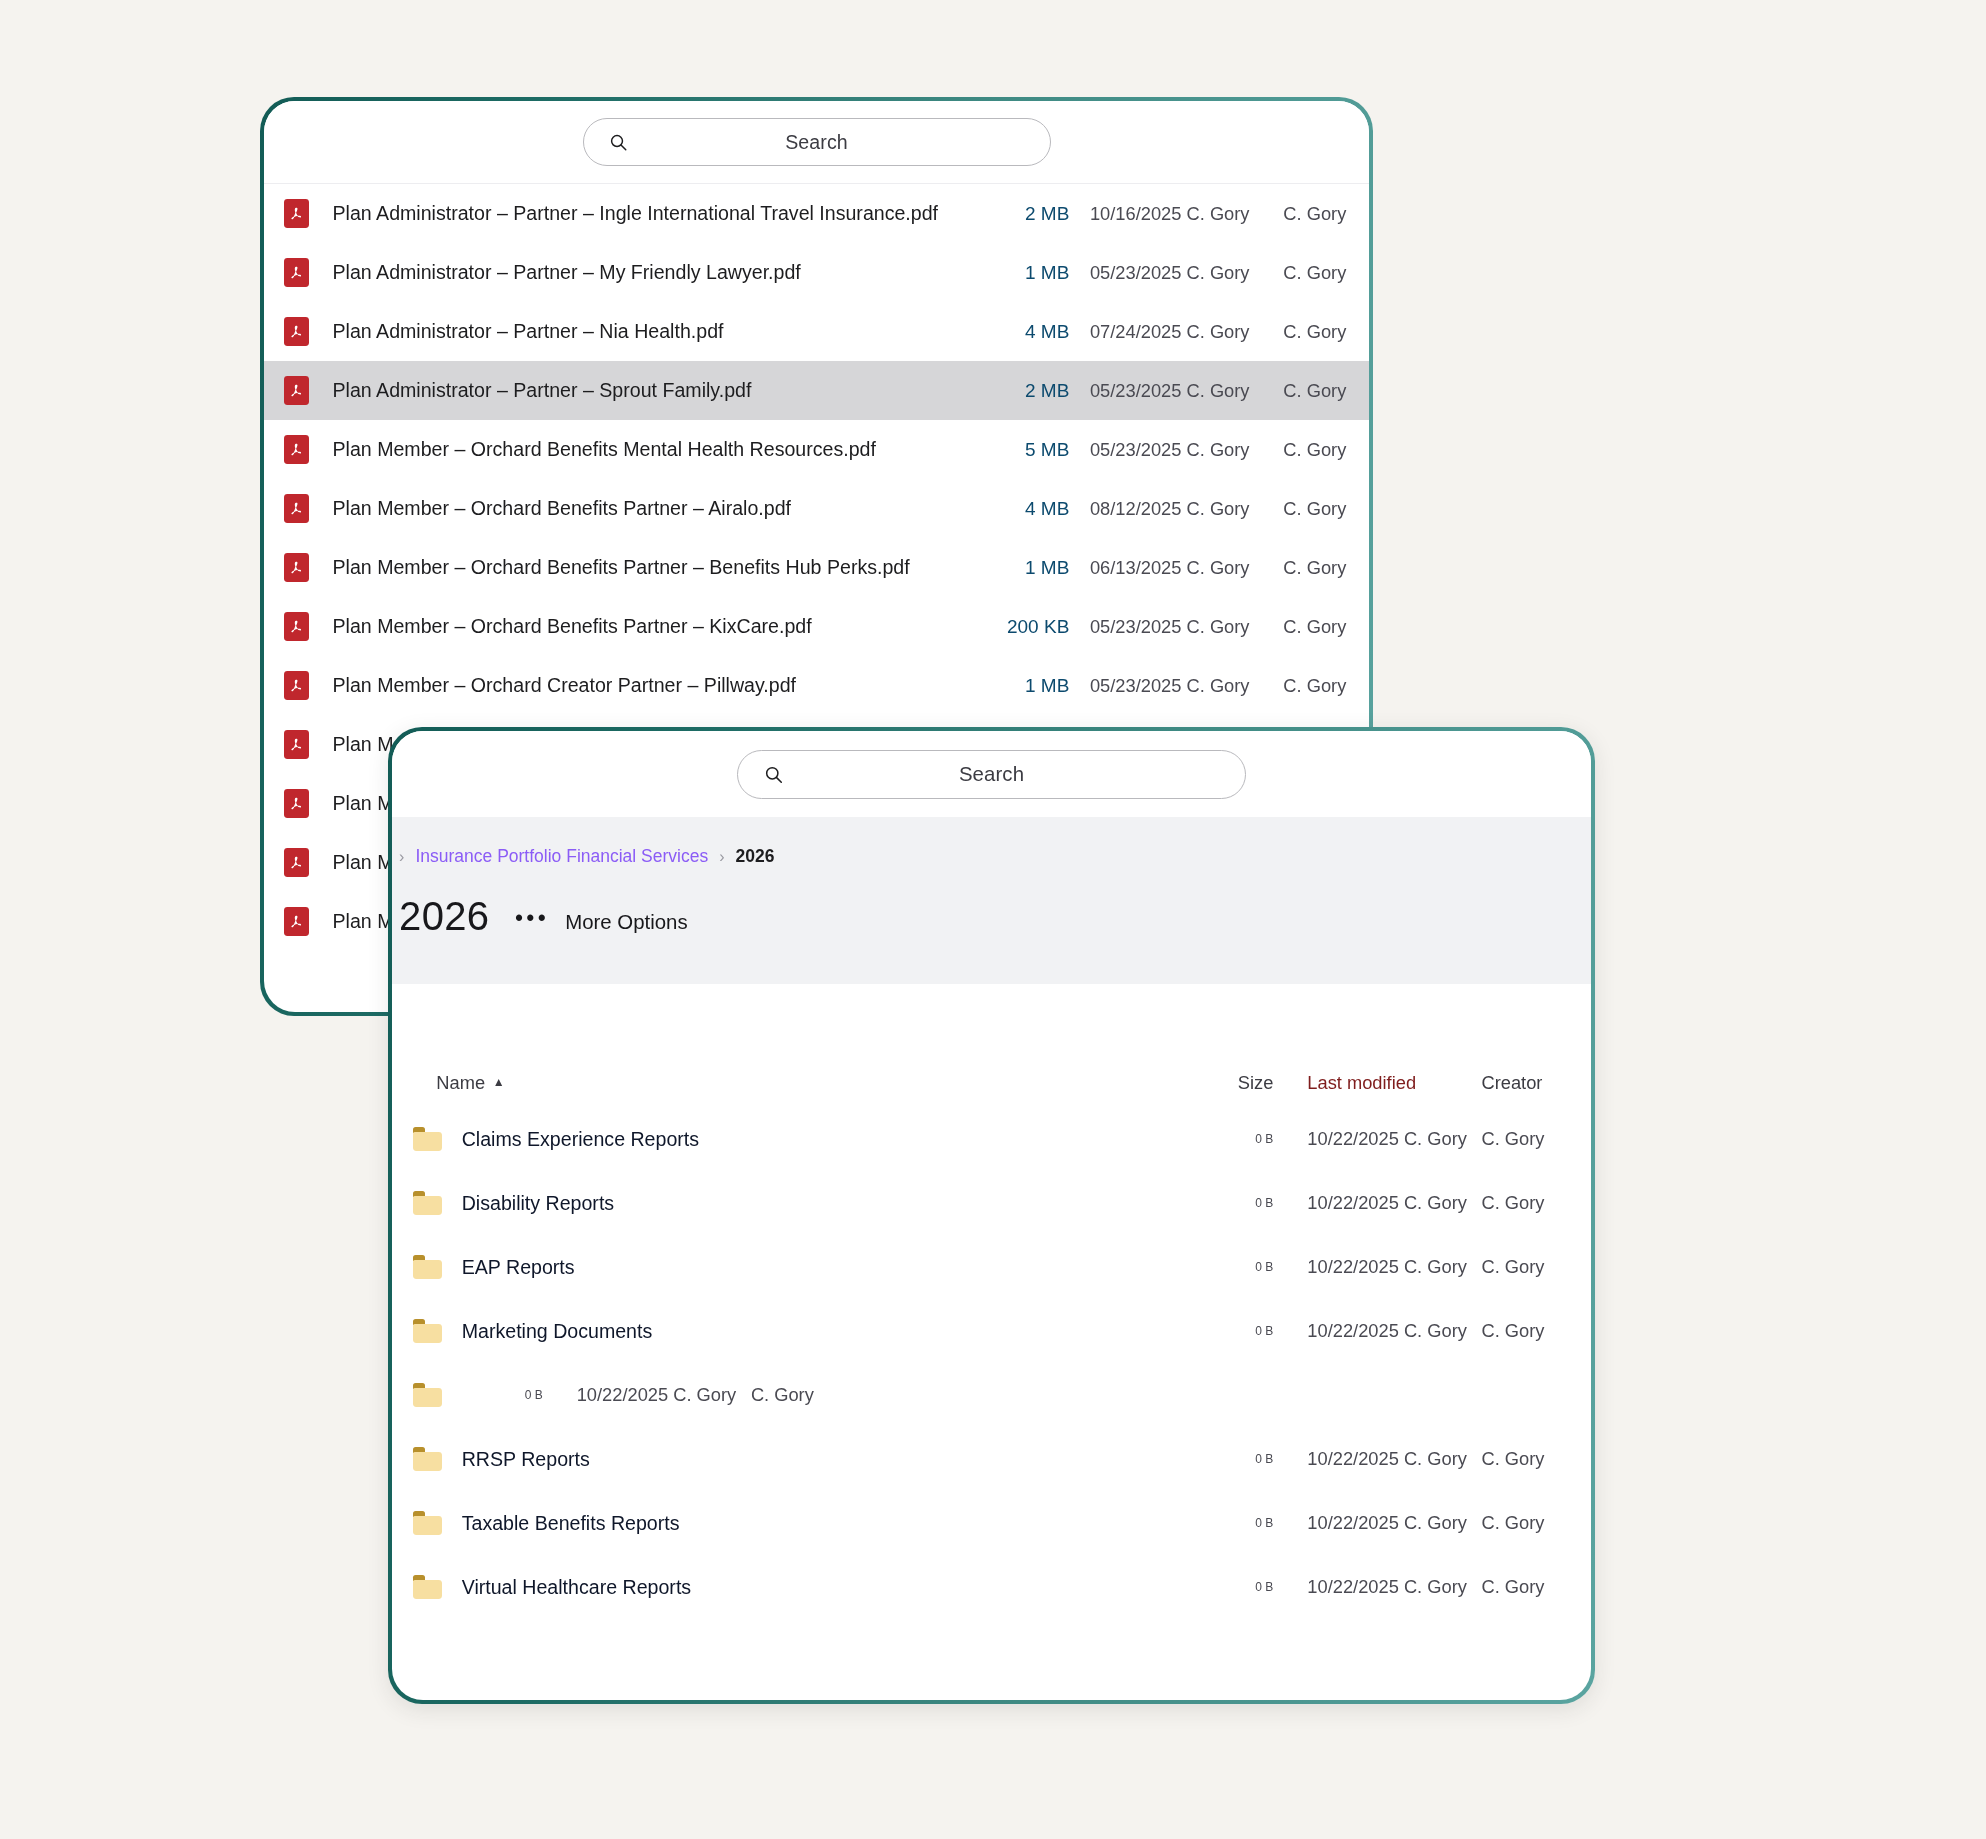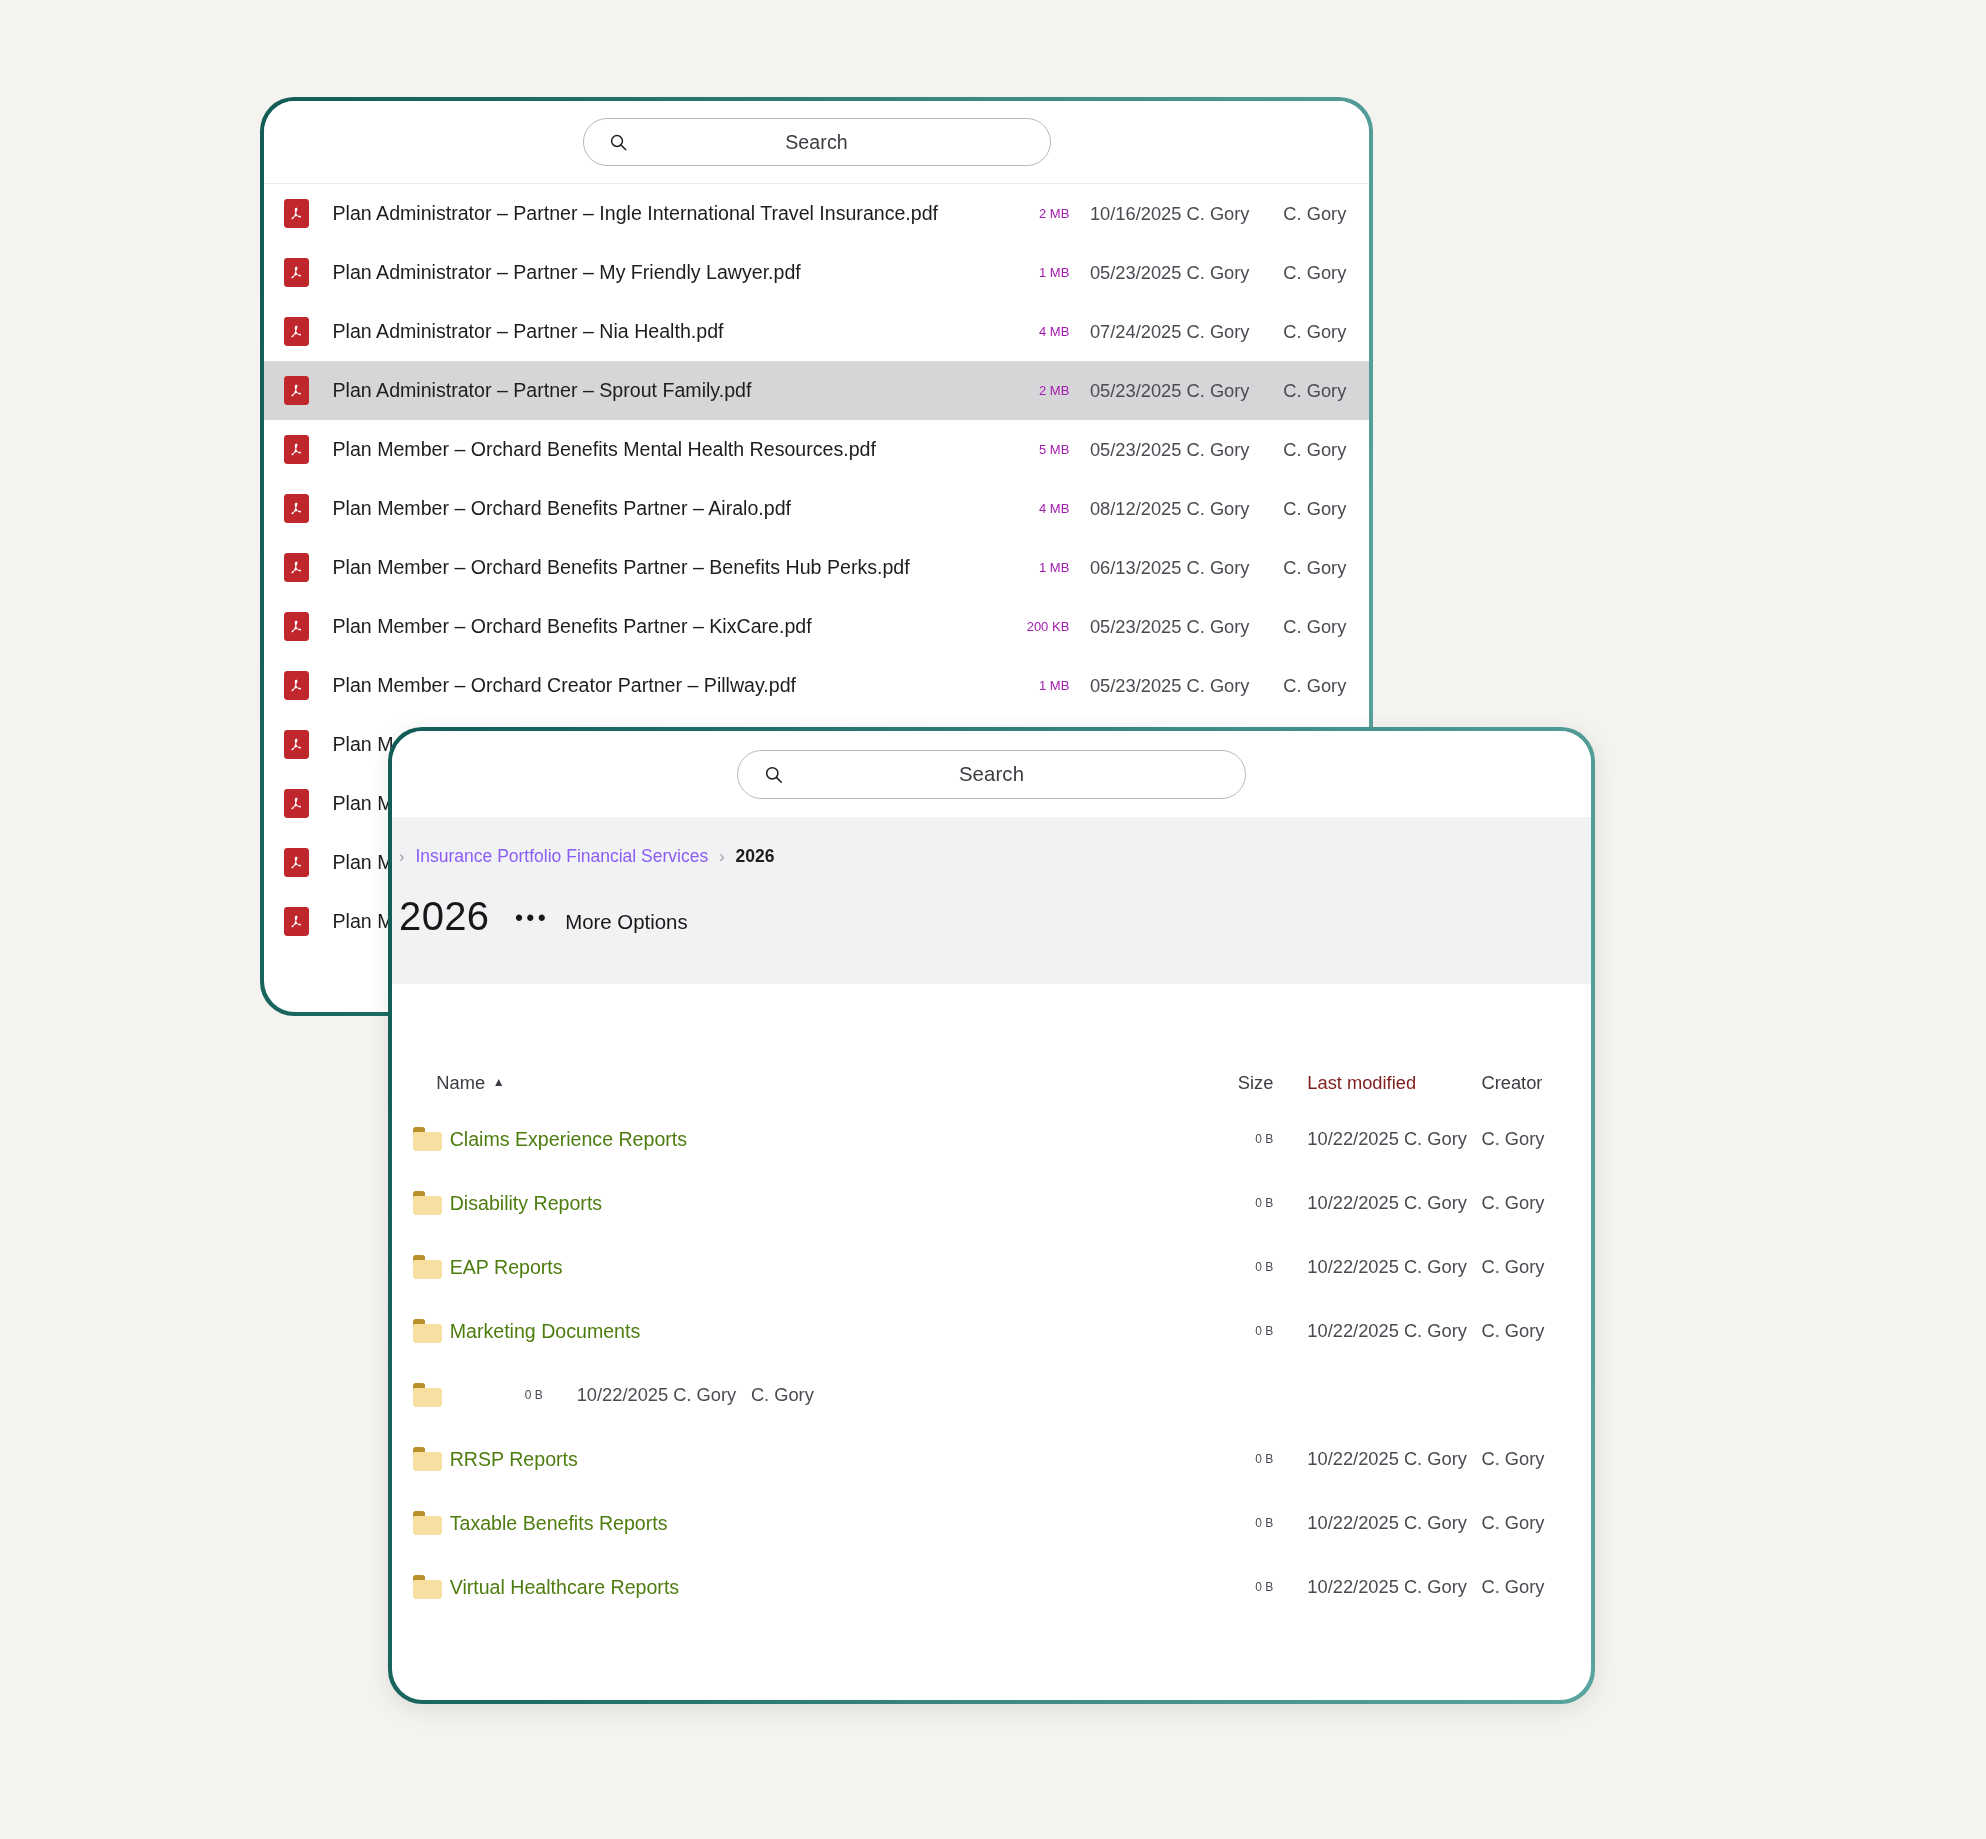--- a/index.html
+++ b/index.html
@@ -126,22 +126,22 @@
     font-size: 19.6px;
     color: #1d1d1f;
     white-space: nowrap;
     flex: 1 1 auto;
     overflow: hidden;
   }
 
   .col-size {
     width: 109px;
     text-align: right;
-    font-size: 13px;
-    color: #a21caf;
+    font-size: 19px;
+    color: #0c4a6e;
     flex: 0 0 auto;
   }
   .col-modified {
     width: 187px;
     text-align: right;
     font-size: 18.3px;
     color: #4a4a52;
     flex: 0 0 auto;
     padding-right: 6.8px;
   }
@@ -254,23 +254,23 @@
     border-radius: 2.6px 2.6px 0 0;
   }
   .folder-icon .body {
     position: absolute;
     left: 0; top: 4.3px;
     width: 29px; height: 19.6px;
     background: #f7dfa1;
     border-radius: 1.7px 3.4px 3.4px 3.4px;
   }
   .folder-name {
-    margin-left: 8px;
+    margin-left: 20px;
     font-size: 19.6px;
-    color: #4d7c0f;
+    color: #0f172a;
     flex: 1 1 auto;
     white-space: nowrap;
   }
   .fc-size {
     width: 101px; text-align: right; font-size: 12px; color: #4a4a52; flex:0 0 auto;
   }
   .fc-modified {
     width: 198px; text-align: left; font-size: 18.3px; color: #4a4a52; flex:0 0 auto; padding-left: 34px;
   }
   .fc-creator {

